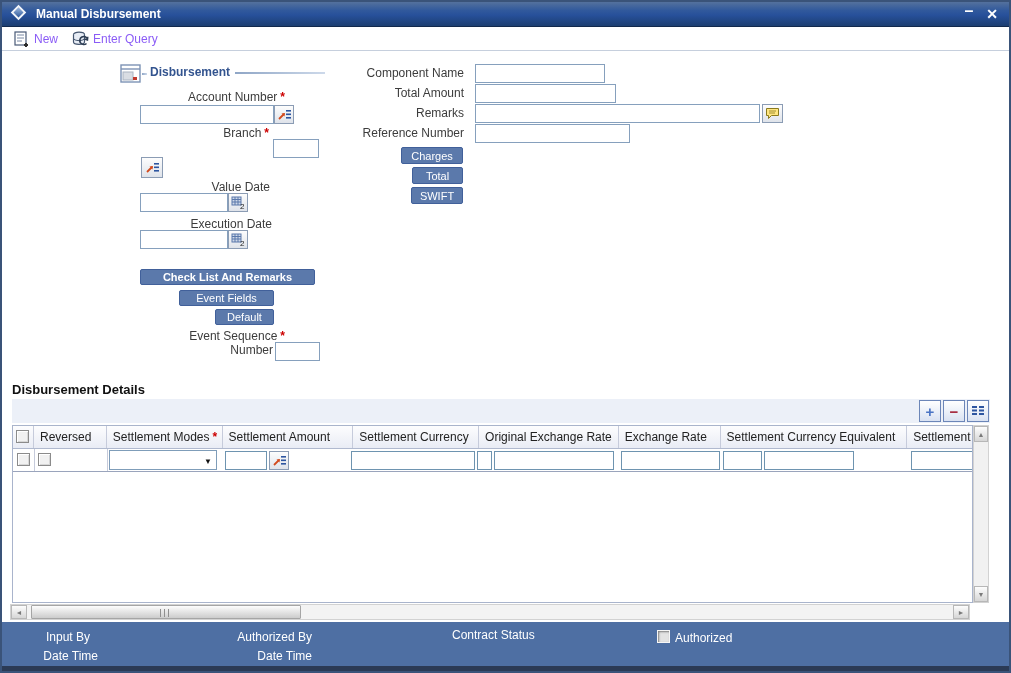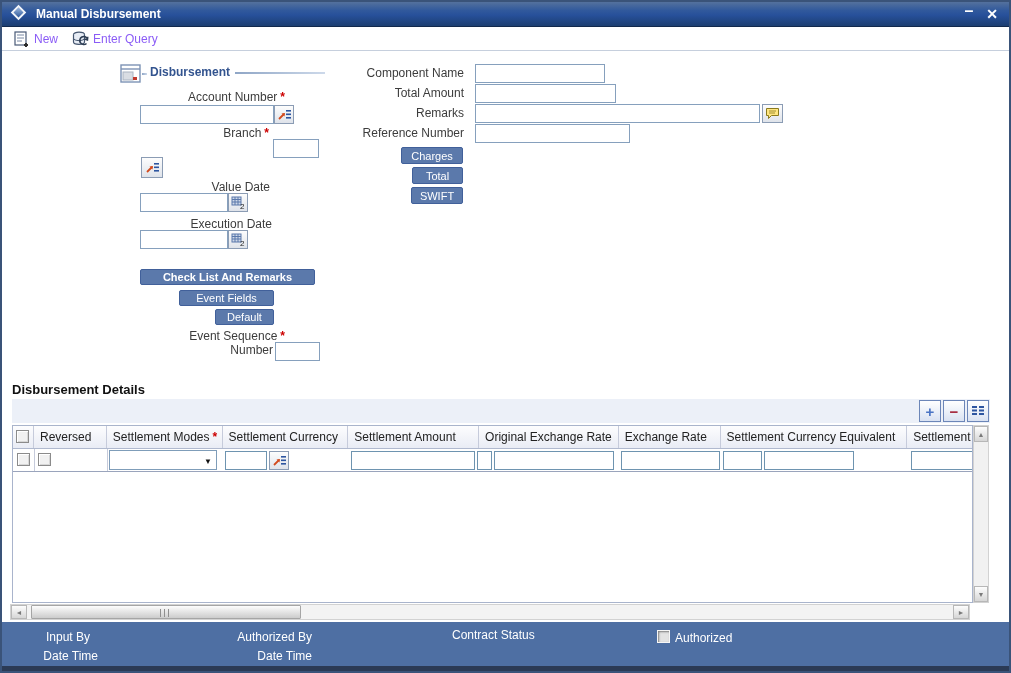--- a/index.html
+++ b/index.html
@@ -248,22 +248,22 @@
 
   <div class="table">
     <div class="thead">
       <div class="th" style="width:21px;padding-left:3px;">
         <div class="chk" style="position:static;"></div>
       </div>
       <div class="th" style="width:73px;">Reversed</div>
       <div class="th" style="width:116px;">
         <span>Settlement Modes</span><span class="req">*</span>
       </div>
+      <div class="th" style="width:131px;">Settlement Amount</div>
       <div class="th" style="width:126px;">Settlement Currency</div>
-      <div class="th" style="width:131px;">Settlement Amount</div>
       <div class="th" style="width:140px;">Original Exchange Rate</div>
       <div class="th" style="width:102px;">Exchange Rate</div>
       <div class="th" style="width:187px;">Settlement Currency Equivalent</div>
       <div class="th" style="width:65px;border-right:none;">Settlement</div>
     </div>
     <div class="trow">
       <div class="cellline" style="left:21px;"></div>
       <div class="cellline" style="left:94px;"></div>
       <div class="chk" style="left:4px;top:4px;"></div>
       <div class="chk" style="left:25px;top:4px;"></div>

